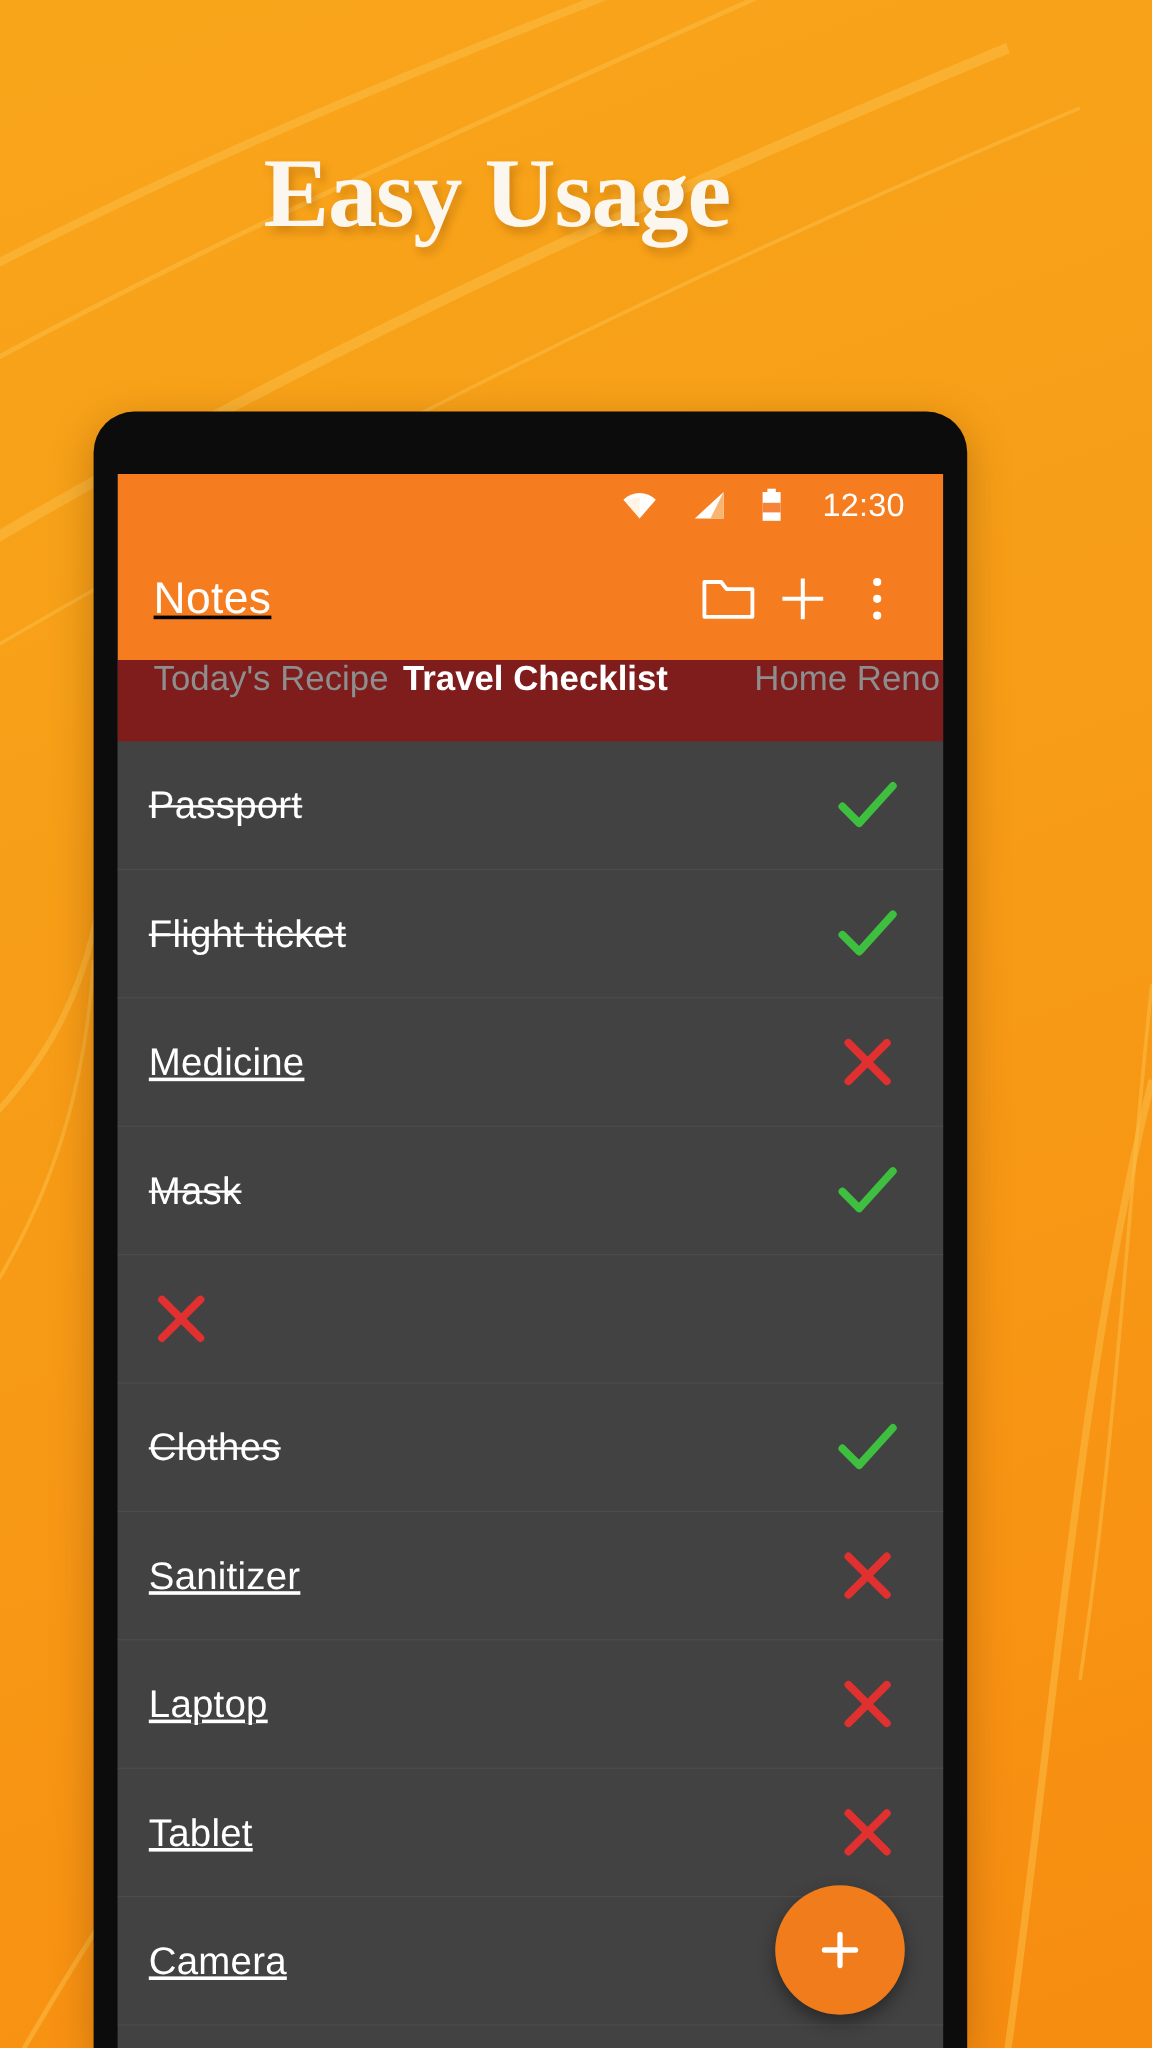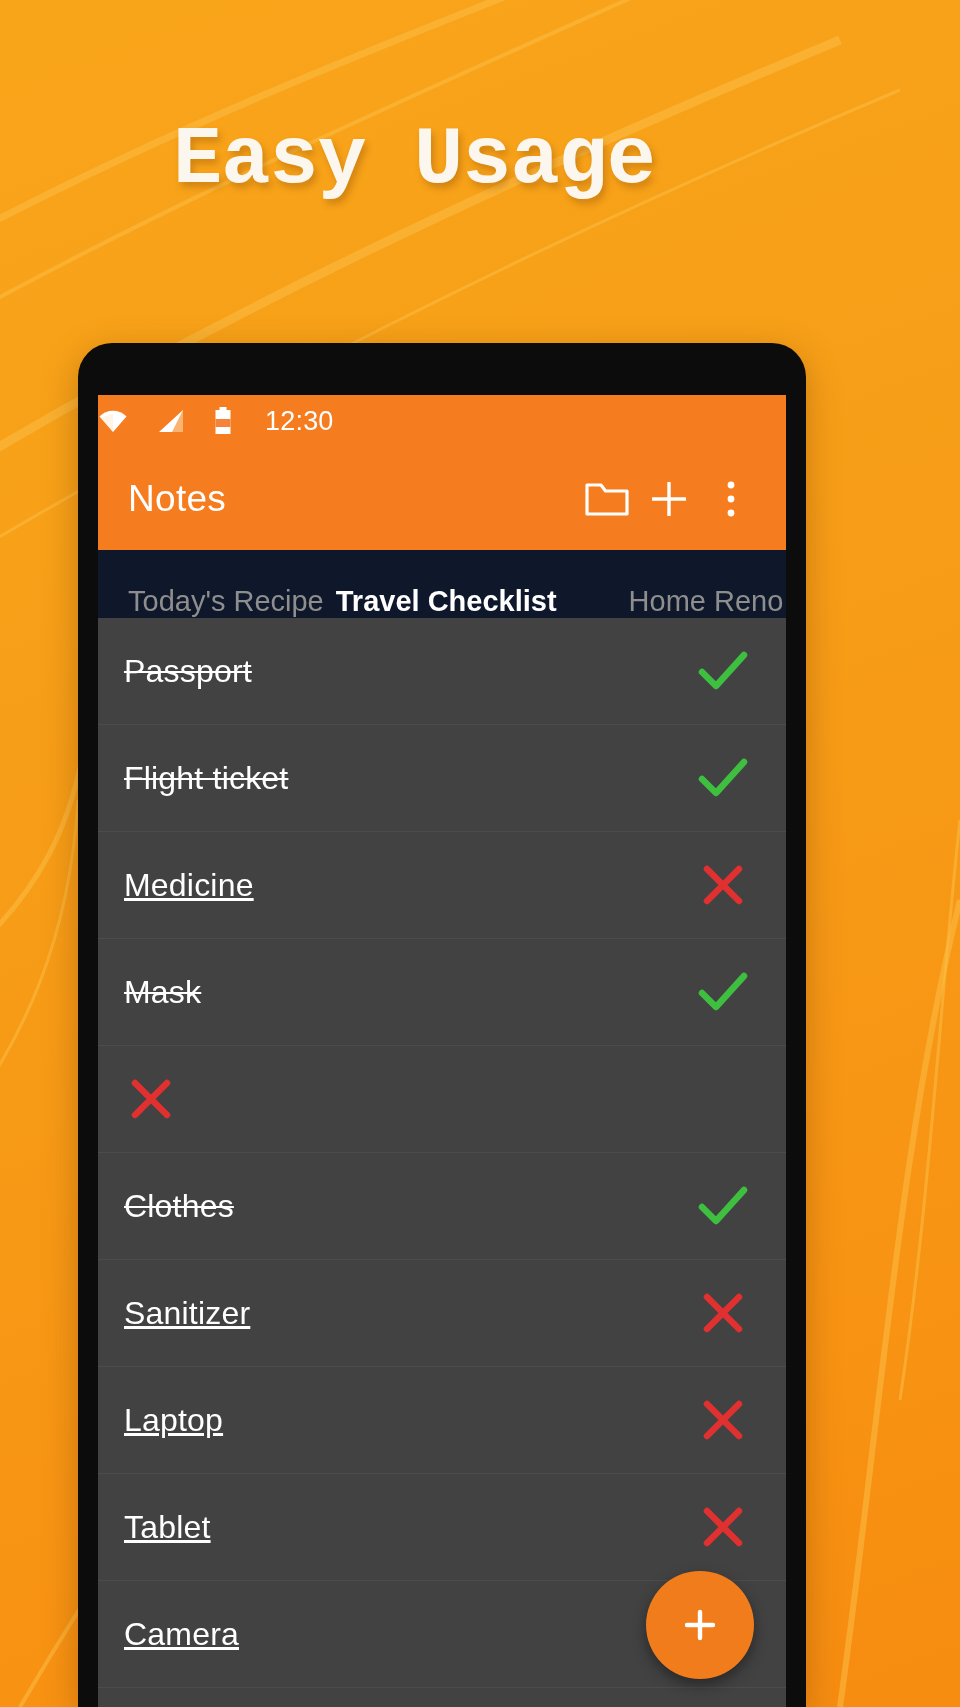--- a/index.html
+++ b/index.html
@@ -31,21 +31,21 @@
     top: 120px;
     left: 0;
     width: 828px;
     text-align: center;
     font-size: 82px;
     line-height: 1.0;
     font-weight: bold;
     letter-spacing: -1px;
     color: #FCF7EE;
     text-shadow: 3px 5px 7px rgba(120,60,0,0.30);
-    font-family: Liberation Mono, monospace;
+    font-family: Liberation Serif, serif;
   }
 
   
   #phone {
     position: absolute;
     left: 78px;
     top: 343px;
     width: 728px;
     height: 1364px;
     background: #0C0C0C;
@@ -68,63 +68,64 @@
   #appbar {
     background: #F57C1F;
     height: 155px;
     position: relative;
   }
 
   #statusbar {
     height: 52px;
     display: flex;
     align-items: center;
-    justify-content: flex-start;
-    padding: 0 18px 0 0;
+    justify-content: flex-end;
+    padding: 0 32px 0 0;
     gap: 29px;
   }
 
   .status-icon { display:block; }
 
   #status-clock {
     color: #FFFFFF;
     font-size: 27px;
     letter-spacing: 0.2px;
     margin-left: 4px;
     font-family: "Liberation Sans", sans-serif;
   }
 
   #appbar-main {
     height: 103px;
     display: flex;
     align-items: center;
     padding: 0 24px 0 30px;
+    text-decoration: underline;
   }
 
   #appbar-title {
     color: #FFFFFF;
     font-size: 37px;
     letter-spacing: 0.3px;
     flex: 1;
   }
 
   .appbar-action {
     width: 62px;
     height: 62px;
     display: flex;
     align-items: center;
     justify-content: center;
   }
 
   
   #tabstrip {
     display: flex;
-    align-items: flex-end;
+    align-items: flex-start;
     height: 68px;
-    background: #0f172a;
+    background: #7f1d1d;
     overflow: hidden;
   }
 
   .tab {
     font-size: 29px;
     white-space: nowrap;
     padding: 0 6px;
     color: #8E8E8E;
   }
   .tab.active {

